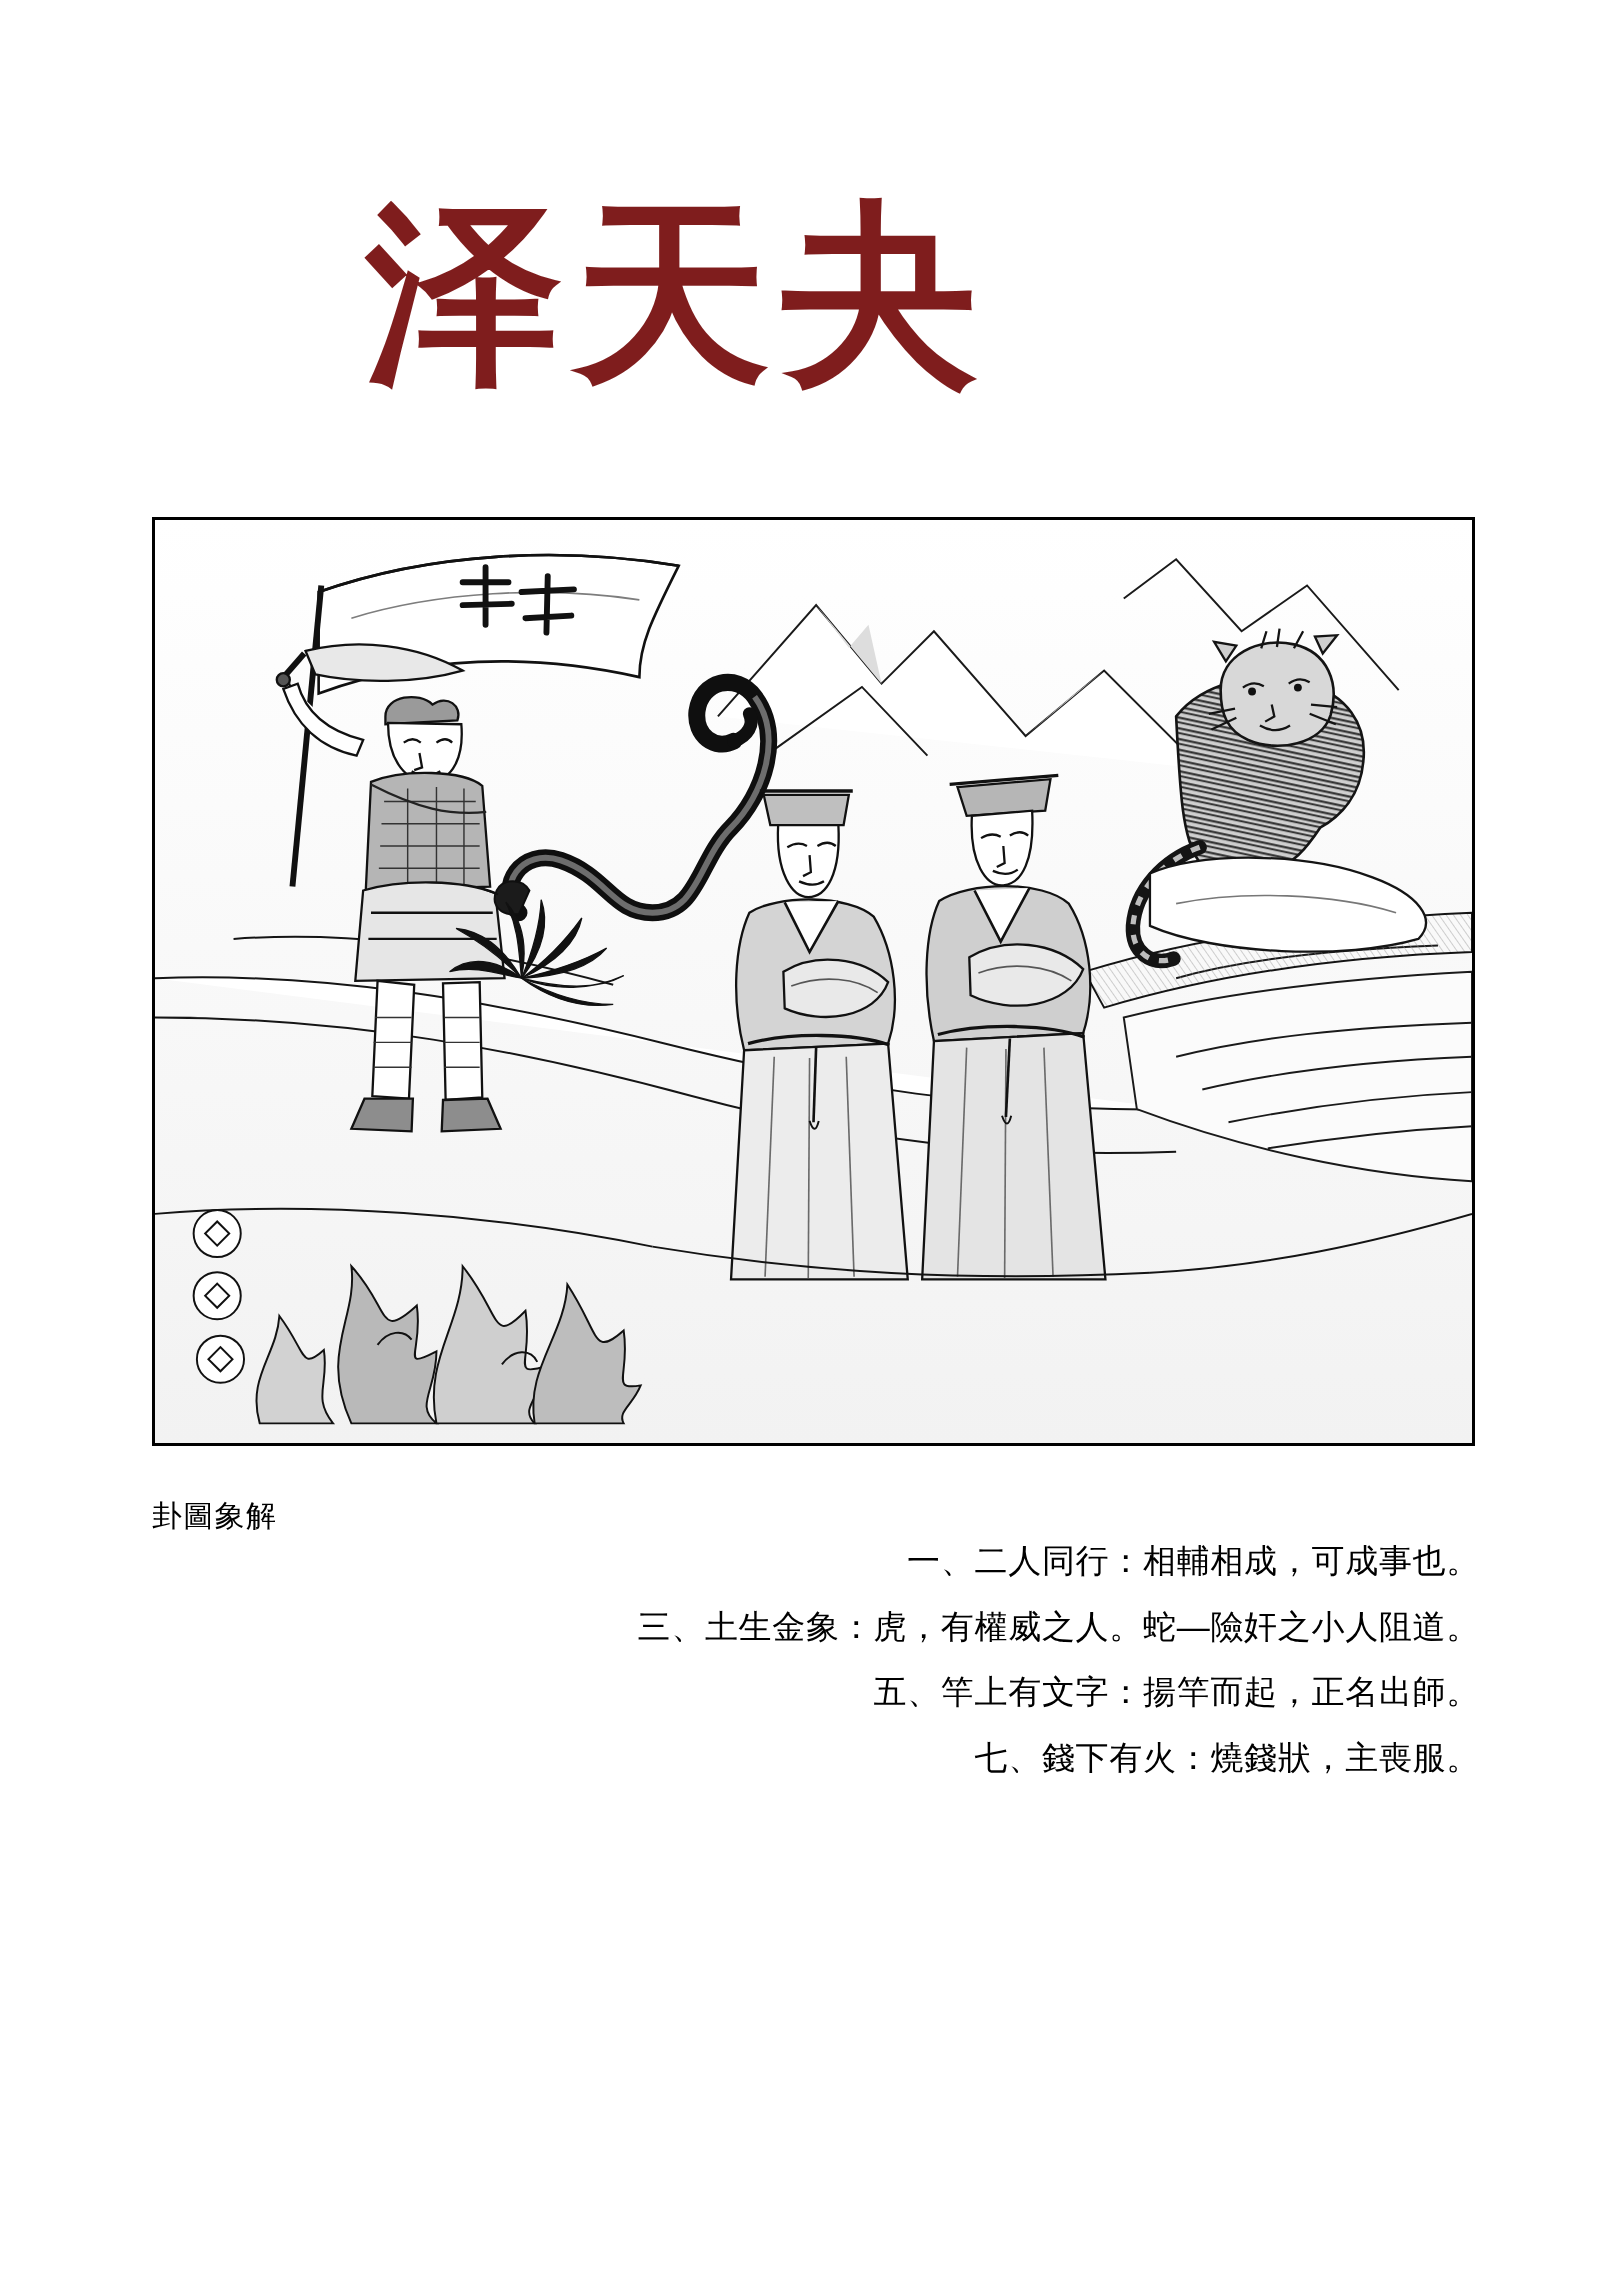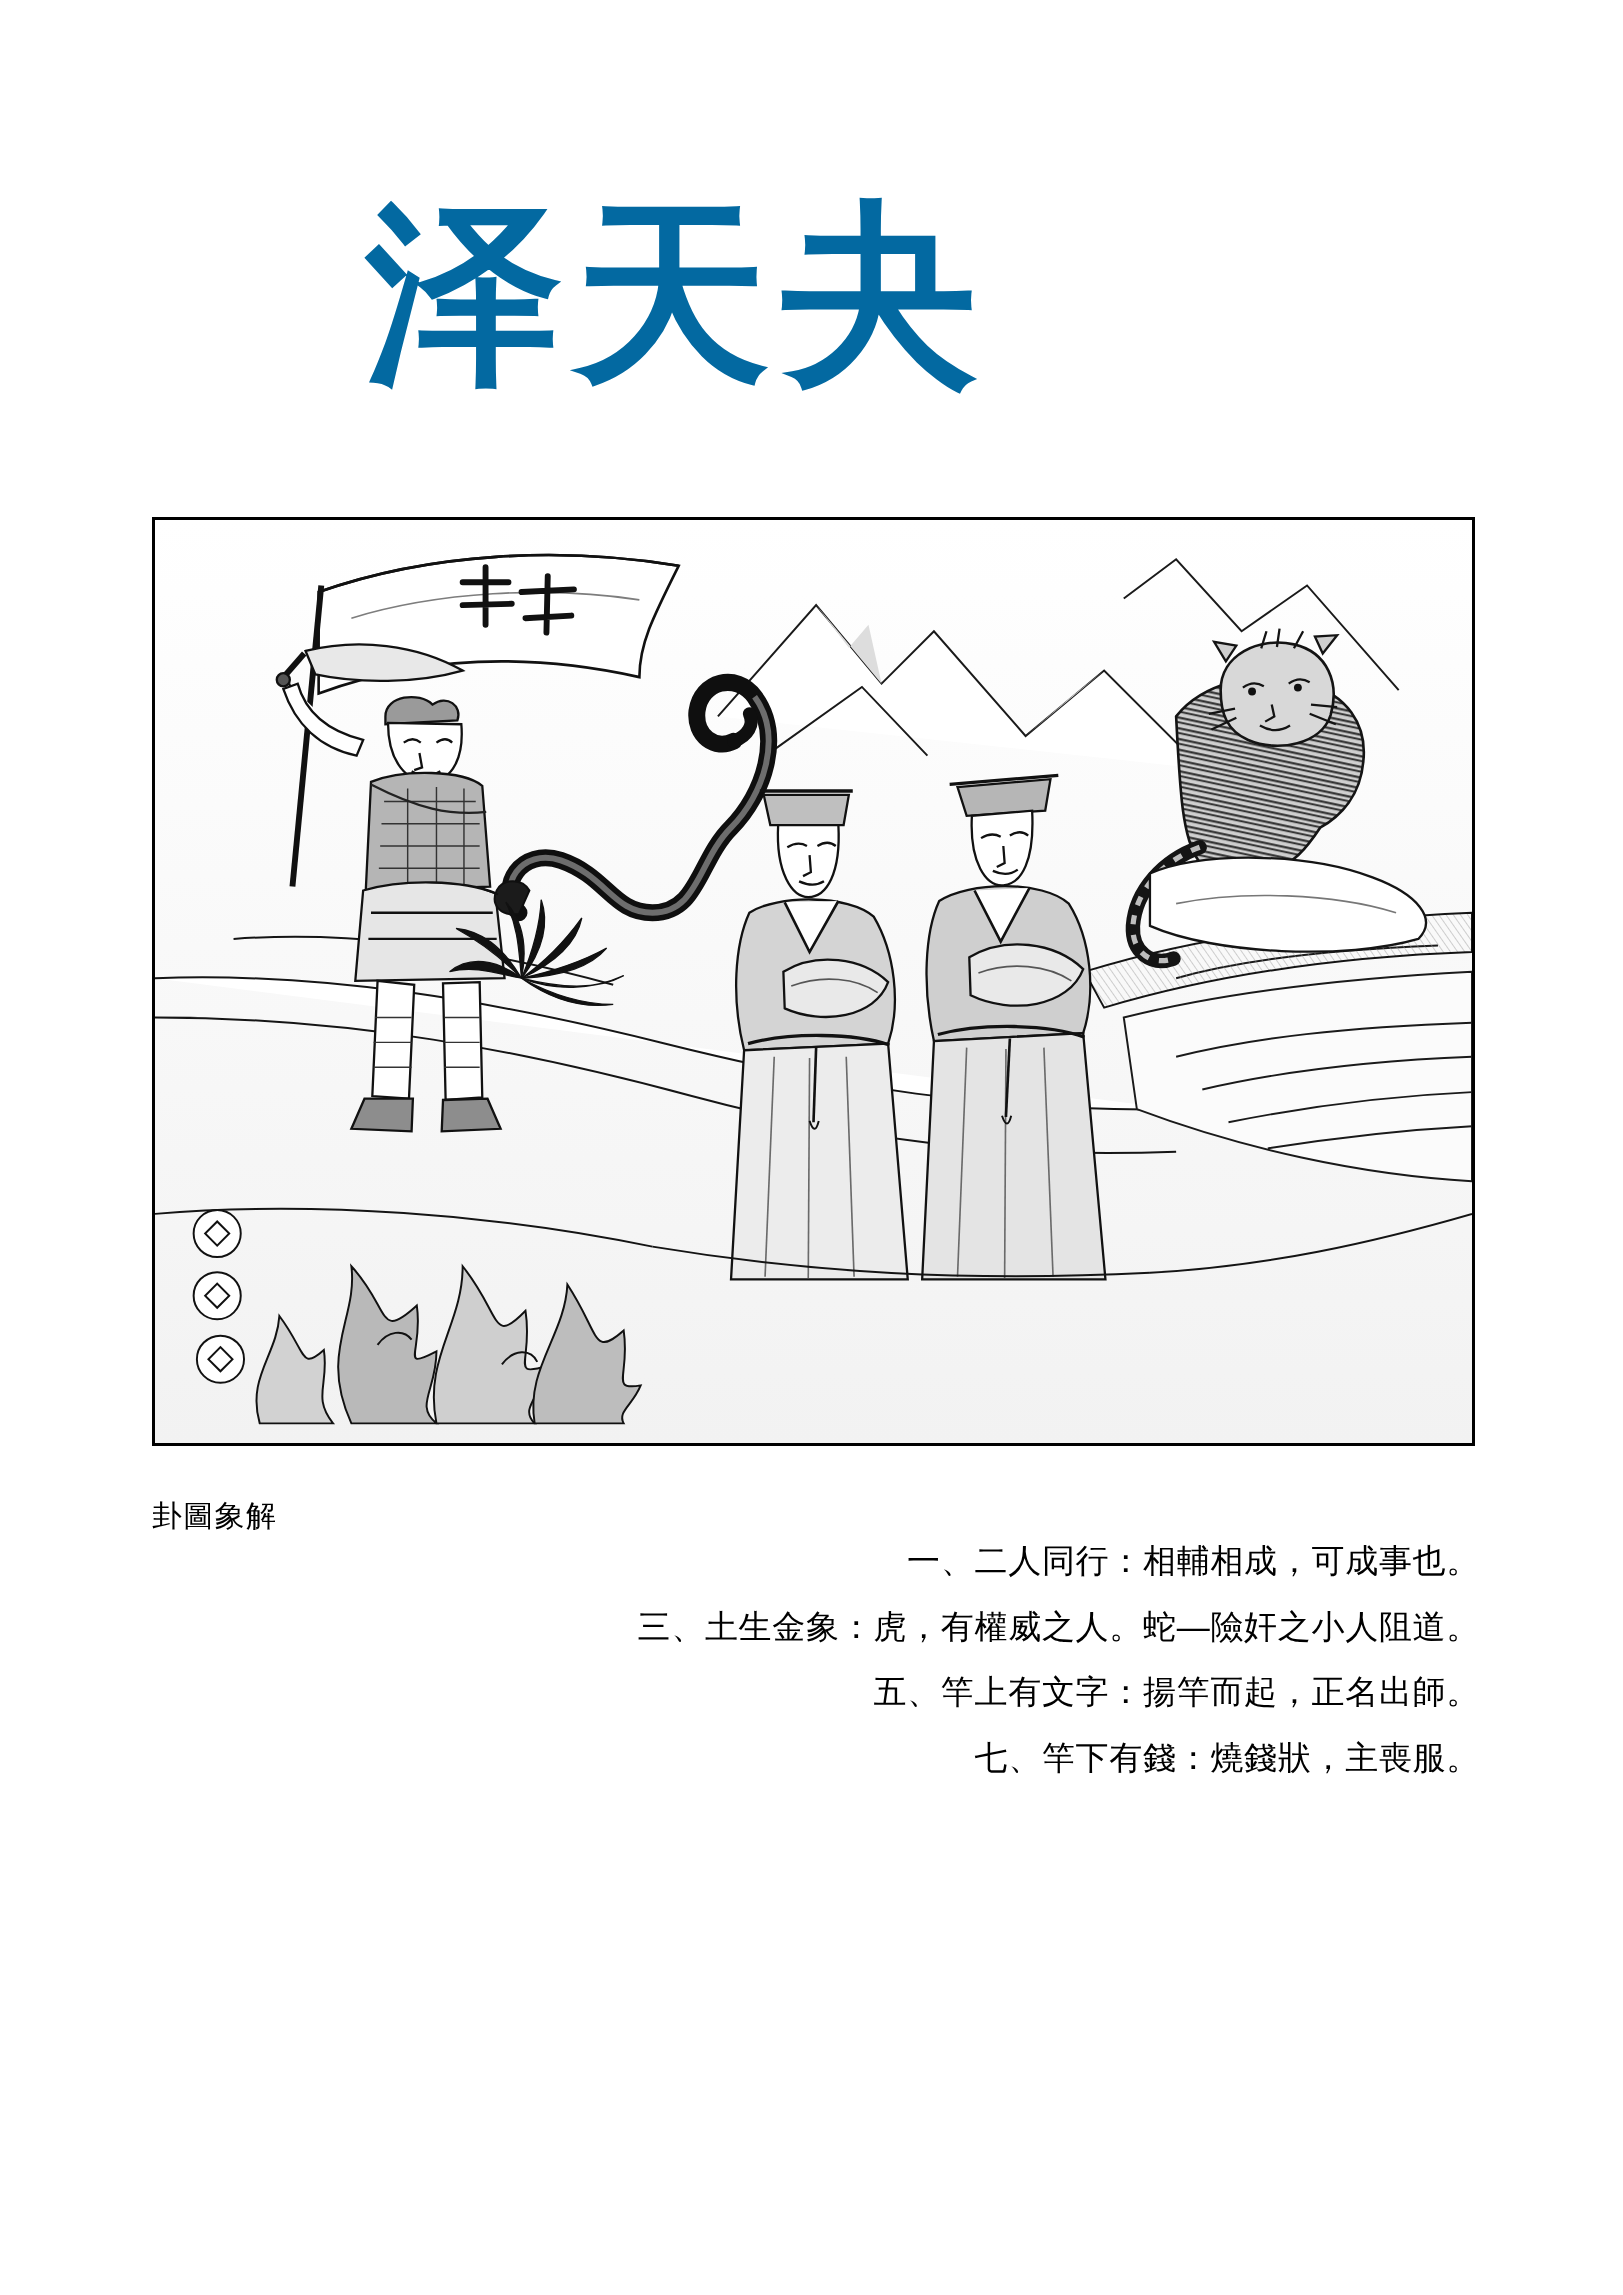--- a/index.html
+++ b/index.html
@@ -24,21 +24,21 @@
   
   .title {
     position: absolute;
     top: 196px;
     left: 366px;
     font-size: 196px;
     font-weight: bold;
     letter-spacing: 11.8px;
     line-height: 1;
     font-family: "DejaVu Sans", "Liberation Sans", sans-serif;
-    color: #0369a1;
+    color: #7f1d1d;
     white-space: nowrap;
   }
 
   
   .illustration {
     position: absolute;
     top: 517px;
     left: 152px;
     width: 1323px;
     height: 929px;
@@ -333,17 +333,17 @@
       </g>
     </svg>
   </div>
 
   <div class="caption-block">
     <div class="caption-heading">卦圖象解</div>
 
     <div class="caption-line">一、二人同行：相輔相成，可成事也。</div>
     <div class="caption-line">三、土生金象：虎，有權威之人。蛇—險奸之小人阻道。</div>
     <div class="caption-line">五、竿上有文字：揚竿而起，正名出師。</div>
-    <div class="caption-line">七、竿下有錢：燒錢狀，主喪服。</div>
+    <div class="caption-line">七、錢下有火：燒錢狀，主喪服。</div>
   </div>
 
 </div>
 
 
 </body></html>

